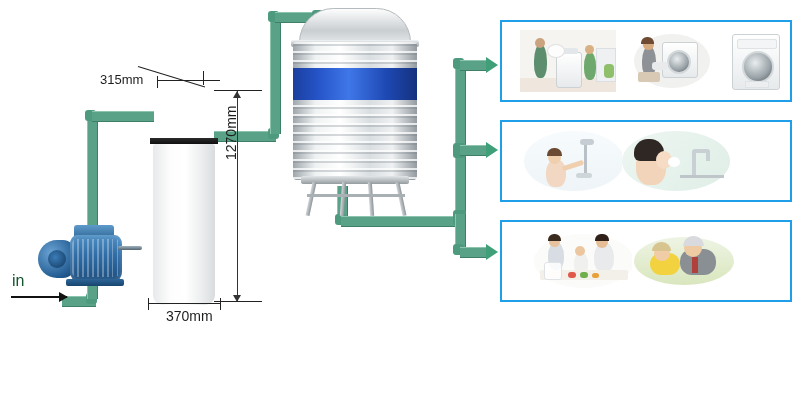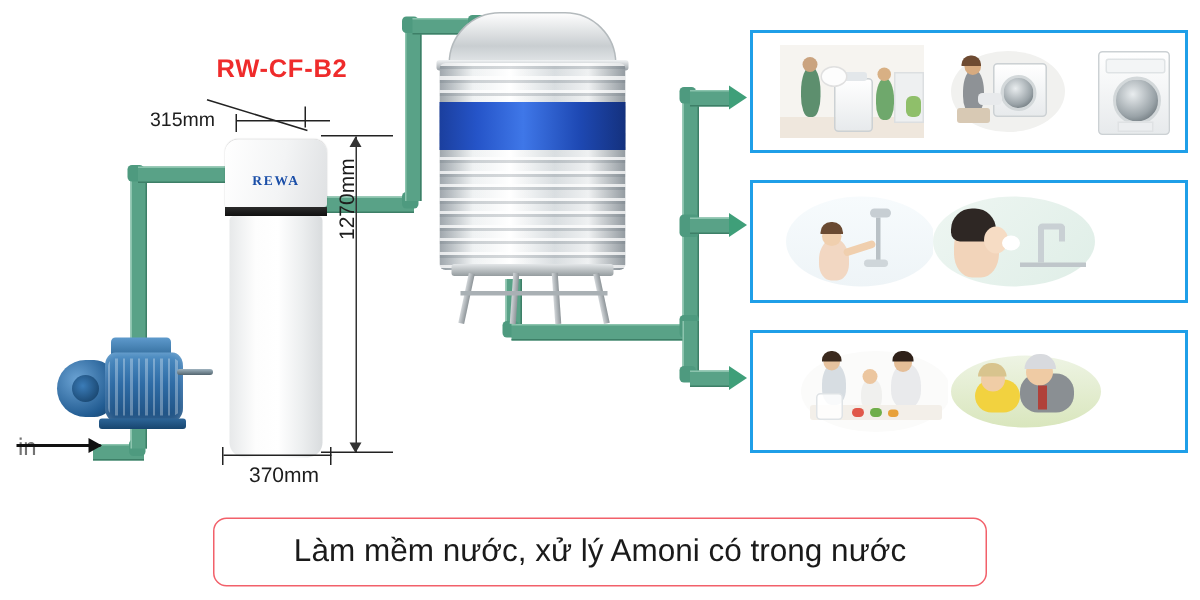--- a/index.html
+++ b/index.html
@@ -72,21 +72,21 @@
     background:radial-gradient(circle at 40% 40%,#2c6da8,#0f3career 90%);
     background:radial-gradient(circle at 40% 40%,#3b7cb8,#10385d);
     border-radius:50%;}
   .pump .topbox{
     position:absolute;left:38px;top:2px;width:40px;height:16px;
     background:linear-gradient(180deg,#5e9acc,#27608f);border-radius:3px;}
   .pump .shaft{position:absolute;left:82px;top:23px;width:24px;height:4px;
     background:linear-gradient(180deg,#9fb3bf,#53656f);border-radius:2px;}
   .pump .foot{position:absolute;left:30px;top:56px;width:58px;height:7px;
     background:linear-gradient(180deg,#2d6598,#17456f);border-radius:2px;}
-  .in-label{position:absolute;left:12px;top:290px;font-size:16px;color:#737373;}
+  .in-label{position:absolute;left:12px;top:272px;font-size:16px;color:#14532d;}
   .in-arrow{position:absolute;left:11px;top:296px;width:56px;height:2px;background:#111;}
   .in-arrow:after{content:"";position:absolute;right:-1px;top:-4px;width:0;height:0;
     border-top:5px solid transparent;border-bottom:5px solid transparent;border-left:9px solid #111;}
 
   
   .filter{position:absolute;left:150px;top:93px;width:68px;height:212px;}
   .filter .cap{
     position:absolute;left:0;top:0;width:68px;height:45px;
     background:linear-gradient(100deg,#ffffff 0%,#f3f4f5 55%,#dfe1e3 100%);
     border-radius:9px 9px 2px 2px;
@@ -157,21 +157,20 @@
   .oval{position:absolute;border-radius:50%;}
   .floor{position:absolute;background:#efe7dd;}
 
   .banner-text{pointer-events:none;}
 </style>
 </head>
 <body>
 
 <div id="stage">
 
-  <div class="model-label">RW-CF-B2</div>
 
   <div class="pipe h" style="left:62px;top:296px;width:34px;"></div>
   <div class="elbow" style="left:86px;top:293px;"></div>
 
   <div class="pipe v" style="left:87px;top:113px;height:186px;"></div>
   <div class="elbow" style="left:85px;top:110px;"></div>
 
   <div class="pipe h" style="left:92px;top:111px;width:62px;"></div>
 
   <div class="pipe h" style="left:214px;top:131px;width:62px;"></div>
@@ -208,23 +207,20 @@
     <div class="topbox"></div>
     <div class="body"></div>
     <div class="ribs"></div>
     <div class="shaft"></div>
     <div class="foot"></div>
   </div>
   <div class="in-label">in</div>
   <div class="in-arrow"></div>
 
   <div class="filter">
-    <div class="cap">
-      <div class="rewa">REWA</div>
-    </div>
     <div class="band"></div>
     <div class="tank"></div>
   </div>
 
   <div style="position:absolute;left:158px;top:80px;width:62px;height:1px;background:#222;"></div>
   <div style="position:absolute;left:157px;top:76px;width:1px;height:12px;background:#222;"></div>
   <div style="position:absolute;left:203px;top:71px;width:1px;height:14px;background:#222;"></div>
   <div style="position:absolute;left:138px;top:66px;width:70px;height:1px;background:#222;transform:rotate(17deg);transform-origin:left center;"></div>
   <div class="dim-text dim-315">315mm</div>
 
@@ -333,17 +329,14 @@
       <div class="person" style="left:18px;top:22px;width:30px;height:22px;background:#f2d23f;border-radius:12px;"></div>
       <div class="person" style="left:22px;top:14px;width:16px;height:16px;background:#f0cda6;border-radius:50%;"></div>
       <div style="position:absolute;left:20px;top:11px;width:19px;height:9px;background:#d8c48e;border-radius:9px 9px 0 0;"></div>
       <div class="person" style="left:48px;top:18px;width:36px;height:26px;background:#8a8f93;border-radius:12px;"></div>
       <div class="person" style="left:52px;top:8px;width:18px;height:18px;background:#efcba4;border-radius:50%;"></div>
       <div style="position:absolute;left:51px;top:5px;width:21px;height:10px;background:#d8dade;border-radius:10px 10px 0 0;"></div>
       <div style="position:absolute;left:60px;top:26px;width:6px;height:16px;background:#b0413a;"></div>
     </div>
   </div>
 
-  <div class="banner">
-    <span class="banner-text">Làm mềm nước, xử lý Amoni có trong nước</span>
-  </div>
 
 </div>
 
 </body></html>

